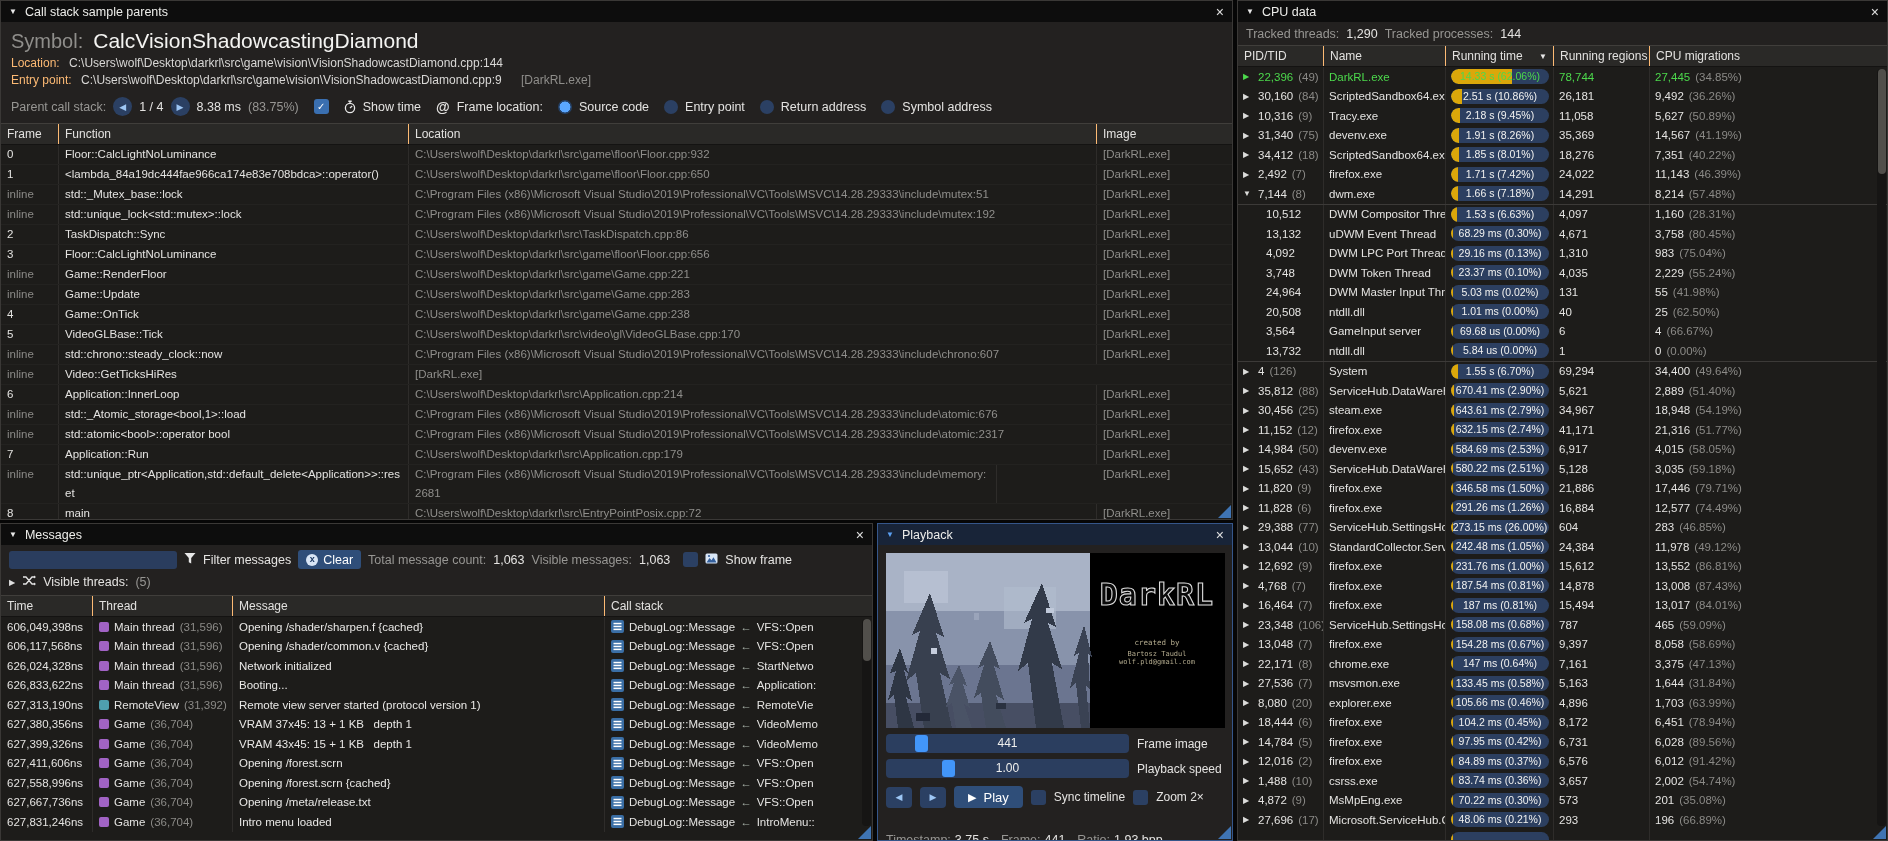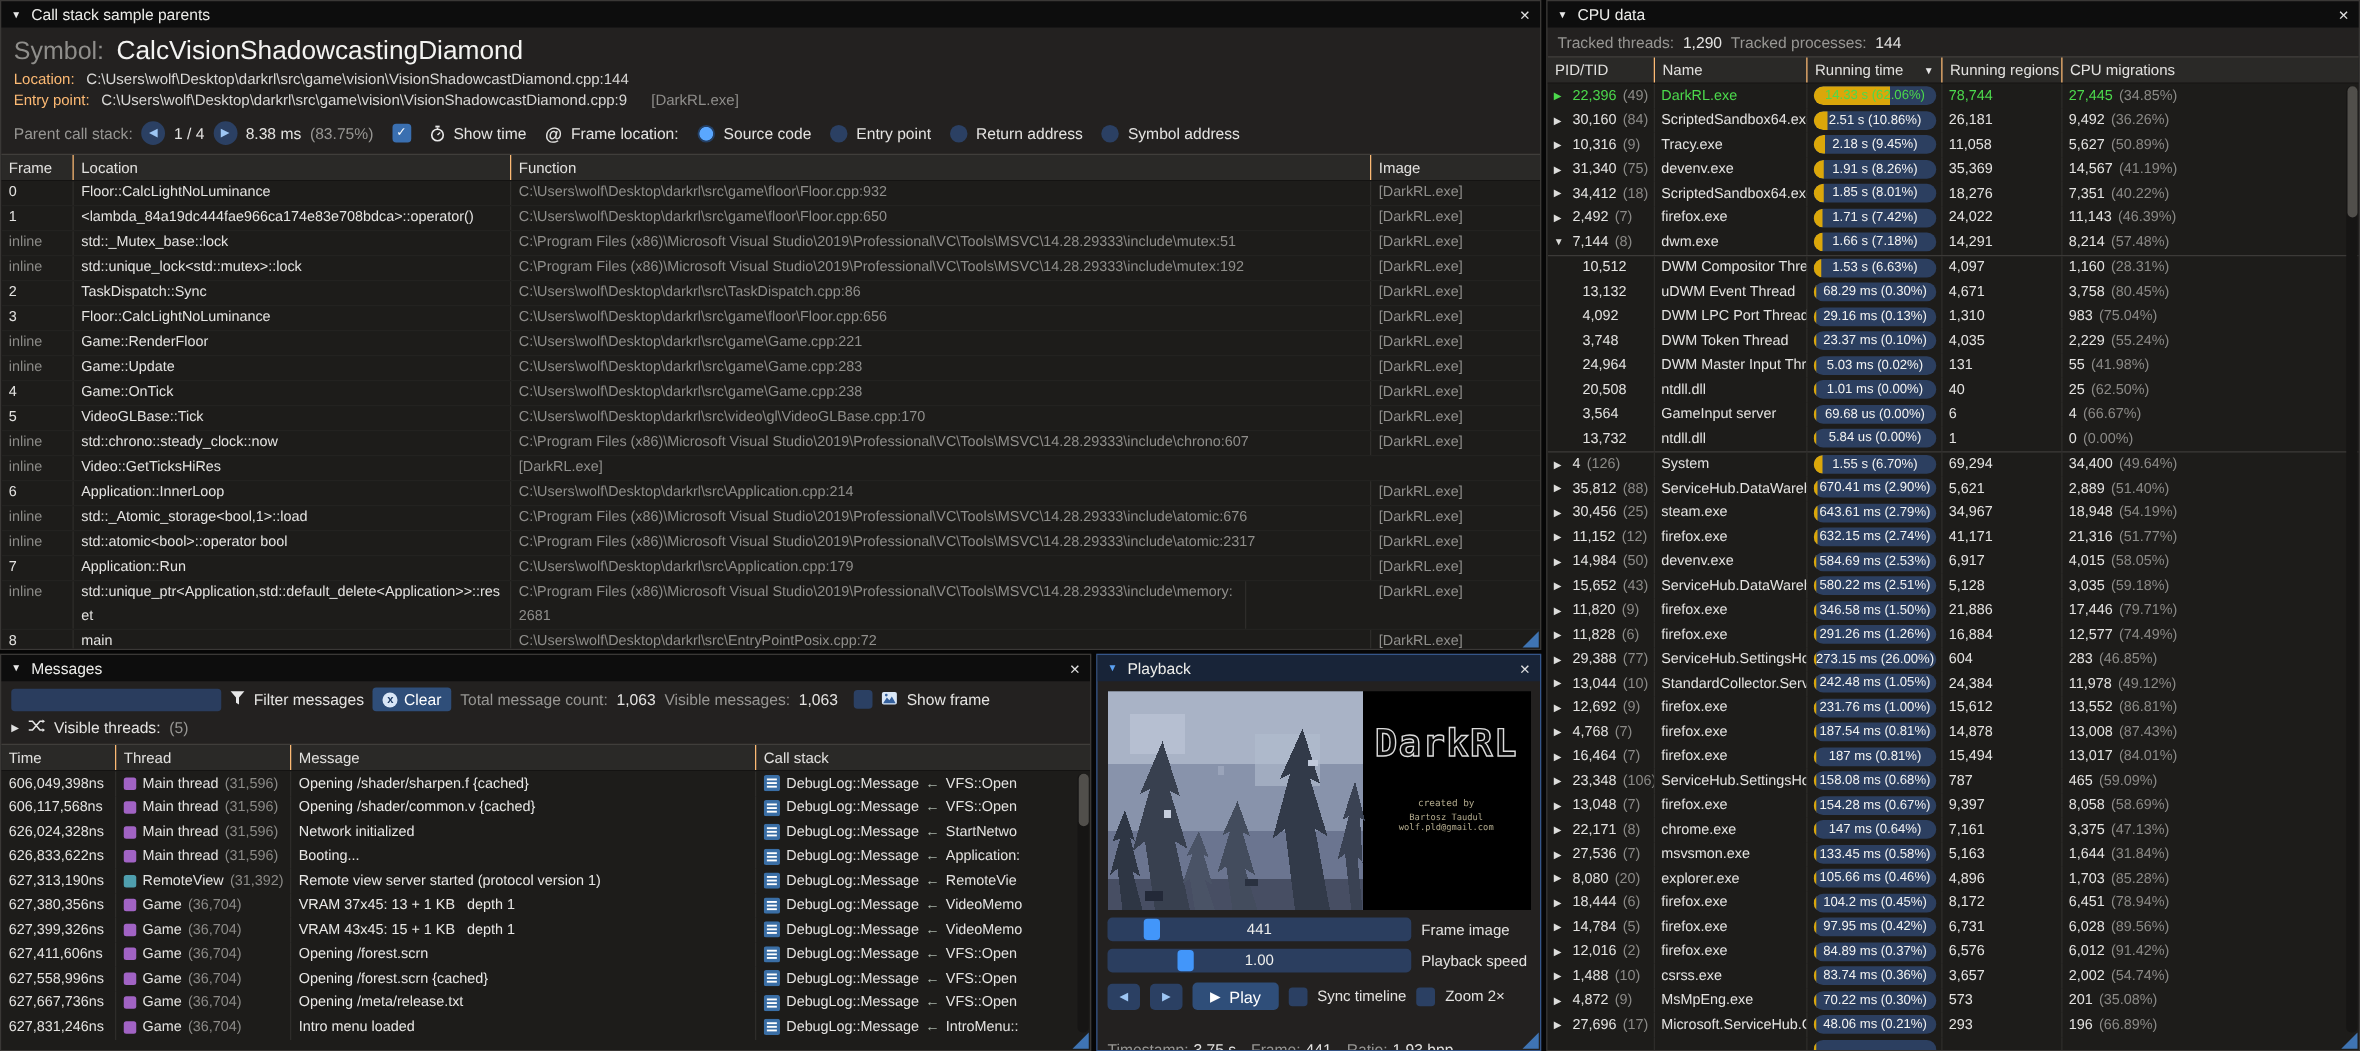--- a/index.html
+++ b/index.html
@@ -137,22 +137,22 @@
     <span>Source code</span>
     <span class="radio"></span>
     <span>Entry point</span>
     <span class="radio"></span>
     <span>Return address</span>
     <span class="radio"></span>
     <span>Symbol address</span>
   </div>
   <div class="tbl-h cs-grid">
     <div>Frame</div>
+    <div>Function</div>
     <div>Location</div>
-    <div>Function</div>
     <div>Image</div>
   </div>
   <div class="tbody" id="cs-body">
       <div class="cs-row">
         <div class="cs-c cs-frame">0</div>
         <div class="cs-c cs-fn">Floor::CalcLightNoLuminance</div>
         <div class="cs-c cs-loc">C:\Users\wolf\Desktop\darkrl\src\game\floor\Floor.cpp:932</div>
         <div class="cs-c cs-img">[DarkRL.exe]</div>
       </div>
       <div class="cs-row">
@@ -1381,21 +1381,21 @@
           <div class="bar">
             <div class="fill" style="width: 2.5%;"></div>
             <div class="btxt">105.66 ms (0.46%)</div>
           </div>
         </div>
         <div class="cpu-c c-reg">
           <span class="v">4,896</span>
         </div>
         <div class="cpu-c c-mig">
           <span class="v">1,703</span>
-          <span class="g">(85.28%)</span>
+          <span class="g">(63.99%)</span>
         </div>
       </div>
       <div class="cpu-row">
         <div class="cpu-c c-pid">
           <span class="exp">▶</span>
           <span class="v">18,444</span>
           <span class="g">(6)</span>
         </div>
         <div class="cpu-c c-name">
           <span class="v">firefox.exe</span>

